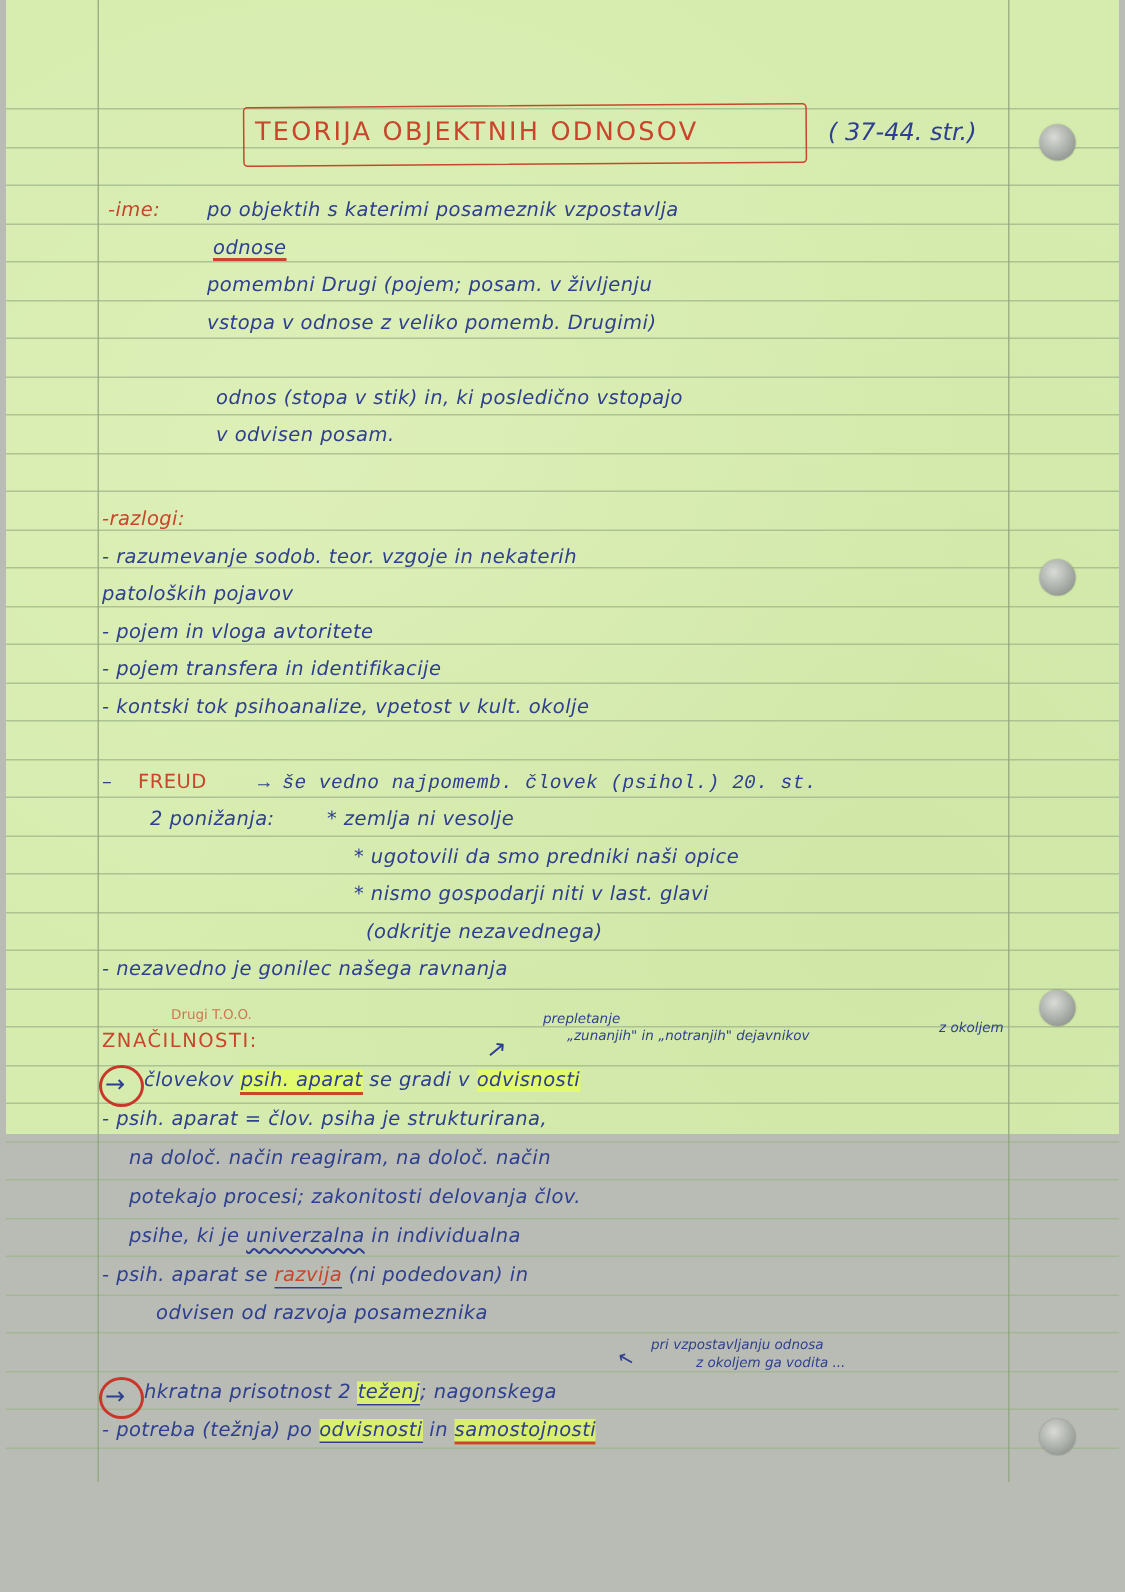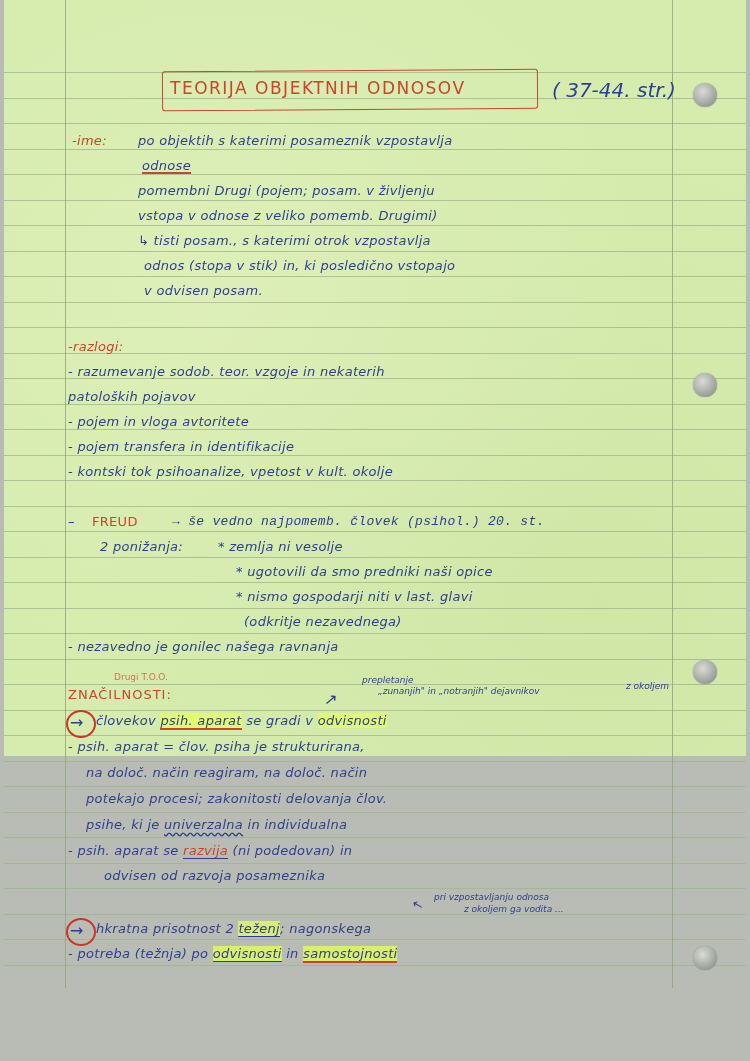--- a/index.html
+++ b/index.html
@@ -82,28 +82,27 @@
       <div class="vline" style="left: 668px;"></div>
     </div>
 
   <div class="hole" style="left:689px;top:83px;"></div>
   <div class="hole" style="left:689px;top:373px;"></div>
   <div class="hole" style="left:689px;top:660px;"></div>
   <div class="hole" style="left:689px;top:946px;"></div>
 
   <div class="title-box"></div>
   <div class="hw red" style="left:166px;top:80px;font-size:17px;letter-spacing:1.5px;font-style:normal;">TEORIJA   OBJEKTNIH   ODNOSOV</div>
-  <div class="hw blue" style="left:548px;top:80px;font-size:20px;">( 37-44. str.)</div>
+  <div class="hw blue" style="left:548px;top:80px;font-size:16px;">( 37-44. str.)</div>
 
   <div class="hw red sz" style="left:68px;top:134px;">-ime:</div>
   <div class="hw blue sz" style="left:134px;top:134px;">po objektih s katerimi posameznik vzpostavlja</div>
   <div class="hw blue sz" style="left:138px;top:159px;border-bottom:2px solid #c9452c;">odnose</div>
   <div class="hw blue sz" style="left:134px;top:184px;">pomembni Drugi (pojem; posam. v življenju</div>
   <div class="hw blue sz" style="left:134px;top:209px;">vstopa v odnose z veliko pomemb. Drugimi)</div>
-  <div class="hw blue sz" style="left:134px;top:234px;">↳ tisti posam., s katerimi otrok vzpostavlja</div>
   <div class="hw blue sz" style="left:140px;top:259px;">odnos (stopa v stik) in, ki posledično vstopajo</div>
   <div class="hw blue sz" style="left:140px;top:284px;">v odvisen posam.</div>
 
   <div class="hw red sz" style="left:64px;top:340px;">-razlogi:</div>
   <div class="hw blue sz" style="left:64px;top:365px;">- razumevanje sodob. teor. vzgoje in nekaterih</div>
   <div class="hw blue sz" style="left:64px;top:390px;">patoloških pojavov</div>
   <div class="hw blue sz" style="left:64px;top:415px;">- pojem in vloga avtoritete</div>
   <div class="hw blue sz" style="left:64px;top:440px;">- pojem transfera in identifikacije</div>
   <div class="hw blue sz" style="left:64px;top:465px;">- kontski tok psihoanalize, vpetost v kult. okolje</div>
 

